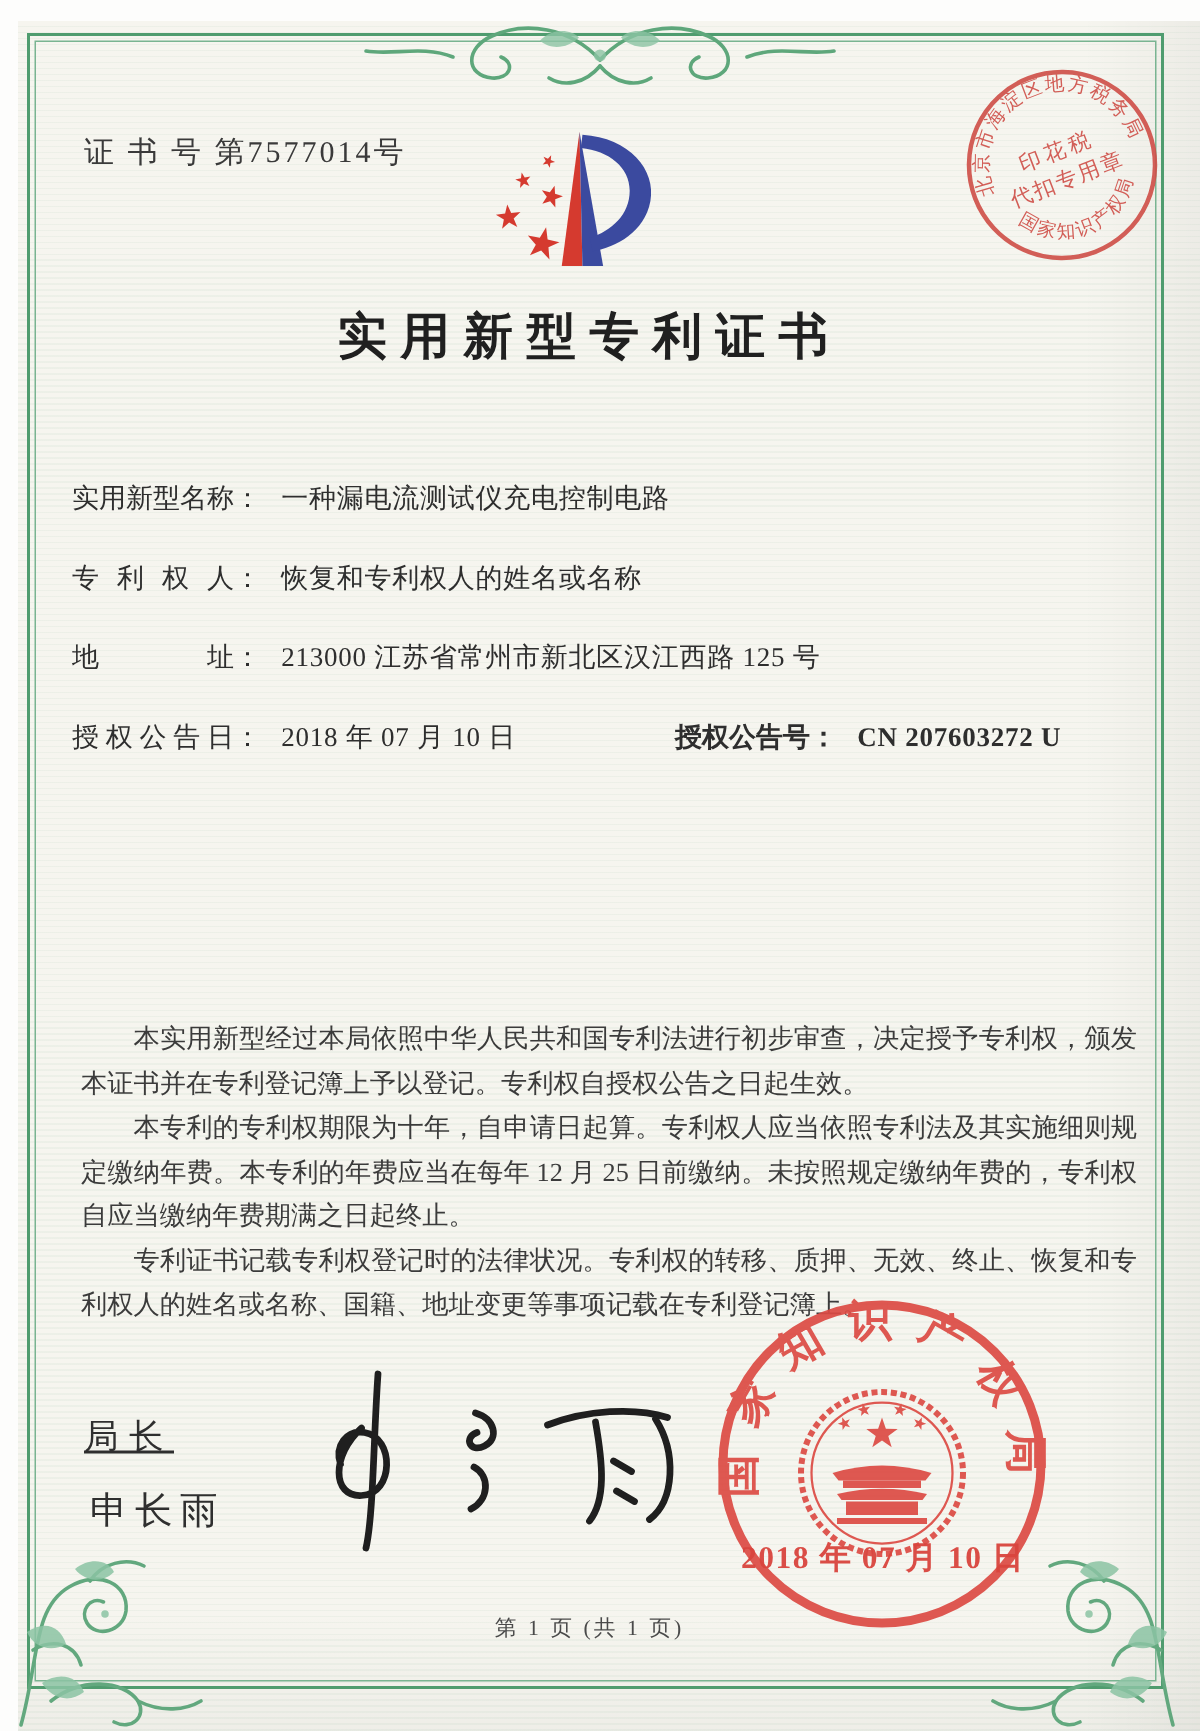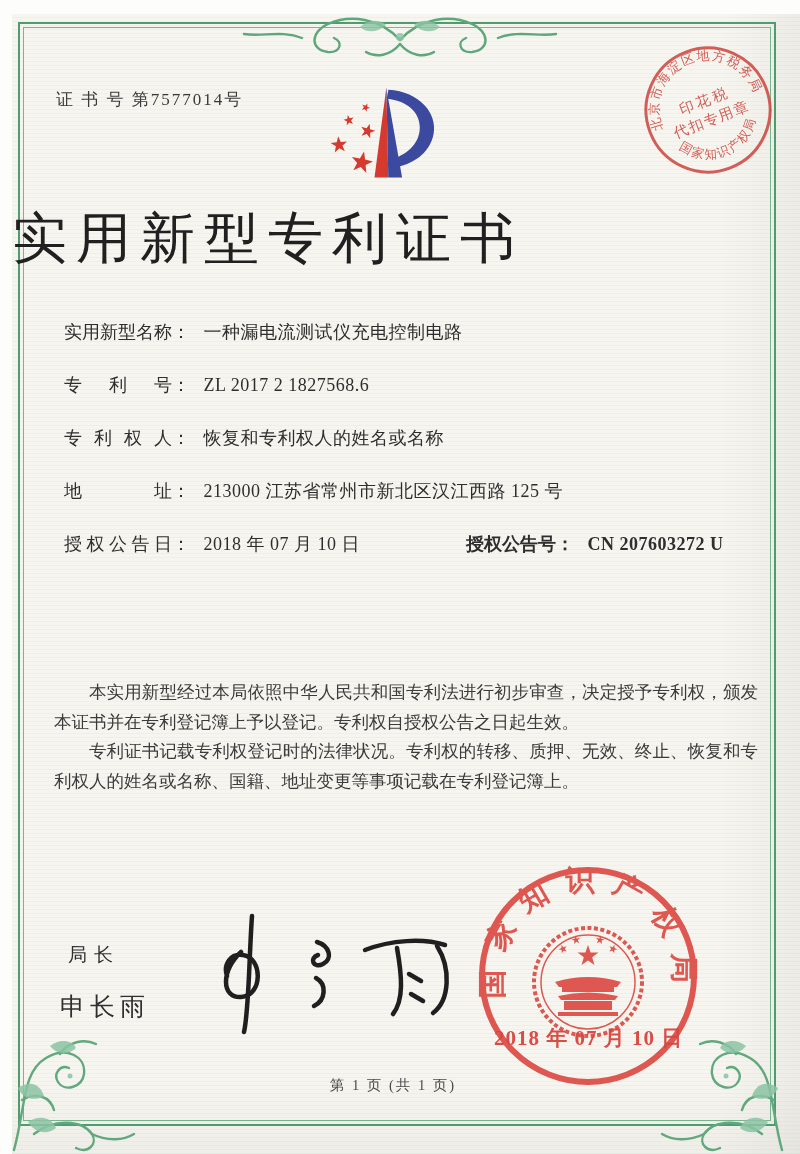--- a/index.html
+++ b/index.html
@@ -20,50 +20,50 @@
     position:absolute;left:6px;top:8px;right:24px;bottom:28px;
     border:2px solid #4f9c6f;
   }
   .frame-inner{
     position:absolute;left:11px;top:13px;right:29px;bottom:33px;
     border:1px solid #79b491;
   }
   .ornament{position:absolute;pointer-events:none;}
   .cert-no{
     position:absolute;left:44px;top:74px;
-    font-size:17px;color:#3a3a3a;letter-spacing:2px;
+    font-size:20px;color:#3a3a3a;letter-spacing:2px;
   }
   .logo{position:absolute;left:306px;top:62px;}
   .tax-stamp{position:absolute;left:621px;top:21px;transform:rotate(-21deg);opacity:.9;}
   .title{
     position:absolute;left:0;right:26px;top:188px;margin:0;
-    text-align:left;font-size:55px;font-weight:400;color:#202020;
+    text-align:center;font-size:33px;font-weight:700;color:#202020;
     letter-spacing:9px;
   }
-  .fields{position:absolute;left:52px;top:302px;width:700px;}
+  .fields{position:absolute;left:36px;top:302px;width:700px;}
   .frow{
     position:relative;height:33px;margin-bottom:20px;
     font-size:18px;color:#2e2e2e;line-height:33px;white-space:nowrap;
   }
   .flabel{
     display:inline-block;width:108px;
     text-align:justify;text-align-last:justify;
     vertical-align:top;
   }
   .fcolon{display:inline-block;vertical-align:top;}
   .fvalue{margin-left:9px;letter-spacing:0.5px;}
   .grant-no{position:absolute;left:402px;top:0;font-weight:bold;}
   .bodytext{
     position:absolute;left:42px;right:42px;top:664px;
     font-size:17.5px;line-height:29.5px;color:#3b3b3b;
     text-align:justify;
     font-family:Liberation Serif, serif;
   }
   .bodytext p{margin:0;text-indent:2em;}
-  .officer-role{position:absolute;left:56px;top:928px;font-size:19px;letter-spacing:7px;color:#2f2f2f;}
+  .officer-role{position:absolute;left:44px;top:928px;font-size:23px;letter-spacing:7px;color:#2f2f2f;text-decoration:underline;}
   .officer-name{position:absolute;left:48px;top:976px;font-size:25px;letter-spacing:5px;color:#2f2f2f;}
   .signature{position:absolute;left:185px;top:886px;}
   .seal{position:absolute;left:458px;top:844px;opacity:.92;}
   .seal-date{
     position:absolute;left:482px;top:1010px;
     font-size:21px;color:#d9453e;letter-spacing:1px;font-weight:600;opacity:.95;
   }
   .footer{
     position:absolute;left:0;right:26px;top:1062px;text-align:center;
     font-size:14.5px;color:#4a4a4a;letter-spacing:2px;
@@ -162,43 +162,40 @@
   </svg>
 
   <h1 class="title">实用新型专利证书</h1>
 
   <div class="fields">
     <div class="frow">
       <span class="flabel">实用新型名称</span><span class="fcolon">：</span>
       <span class="fvalue">一种漏电流测试仪充电控制电路</span>
     </div>
     <div class="frow">
-      <span class="flabel">专利号</span><span class="fcolon">：</span>
-      <span class="fvalue">ZL 2017 2 1827568.6</span>
-    </div>
-    <div class="frow">
       <span class="flabel">专利权人</span><span class="fcolon">：</span>
       <span class="fvalue">恢复和专利权人的姓名或名称</span>
     </div>
     <div class="frow">
       <span class="flabel">地址</span><span class="fcolon">：</span>
       <span class="fvalue">213000 江苏省常州市新北区汉江西路 125 号</span>
     </div>
     <div class="frow">
       <span class="flabel">授权公告日</span><span class="fcolon">：</span>
       <span class="fvalue">2018 年 07 月 10 日</span>
       <span class="grant-no">
         <span class="flabel" style="width:90px">授权公告号</span><span class="fcolon">：</span>
         <span class="fvalue">CN 207603272 U</span>
       </span>
     </div>
   </div>
 
   <div class="bodytext">
     <p>本实用新型经过本局依照中华人民共和国专利法进行初步审查，决定授予专利权，颁发本证书并在专利登记簿上予以登记。专利权自授权公告之日起生效。</p>
+    <p>本专利的专利权期限为十年，自申请日起算。专利权人应当依照专利法及其实施细则规定缴纳年费。本专利的年费应当在每年 12 月 25 日前缴纳。未按照规定缴纳年费的，专利权自应当缴纳年费期满之日起终止。</p>
     <p>专利证书记载专利权登记时的法律状况。专利权的转移、质押、无效、终止、恢复和专利权人的姓名或名称、国籍、地址变更等事项记载在专利登记簿上。</p>
   </div>
 
   <div class="officer-role">局长</div>
   <div class="officer-name">申长雨</div>
 
   <svg class="signature" width="272" height="140" viewBox="0 0 272 140">
     <g stroke="#1f1f1f" stroke-width="4.5" fill="none" stroke-linecap="round" stroke-linejoin="round">
       <path d="M44,52 C24,70 24,98 44,97 C66,96 66,58 46,55 C34,53 26,64 30,76"></path>
       <path d="M55,16 C52,58 52,110 47,132"></path>

